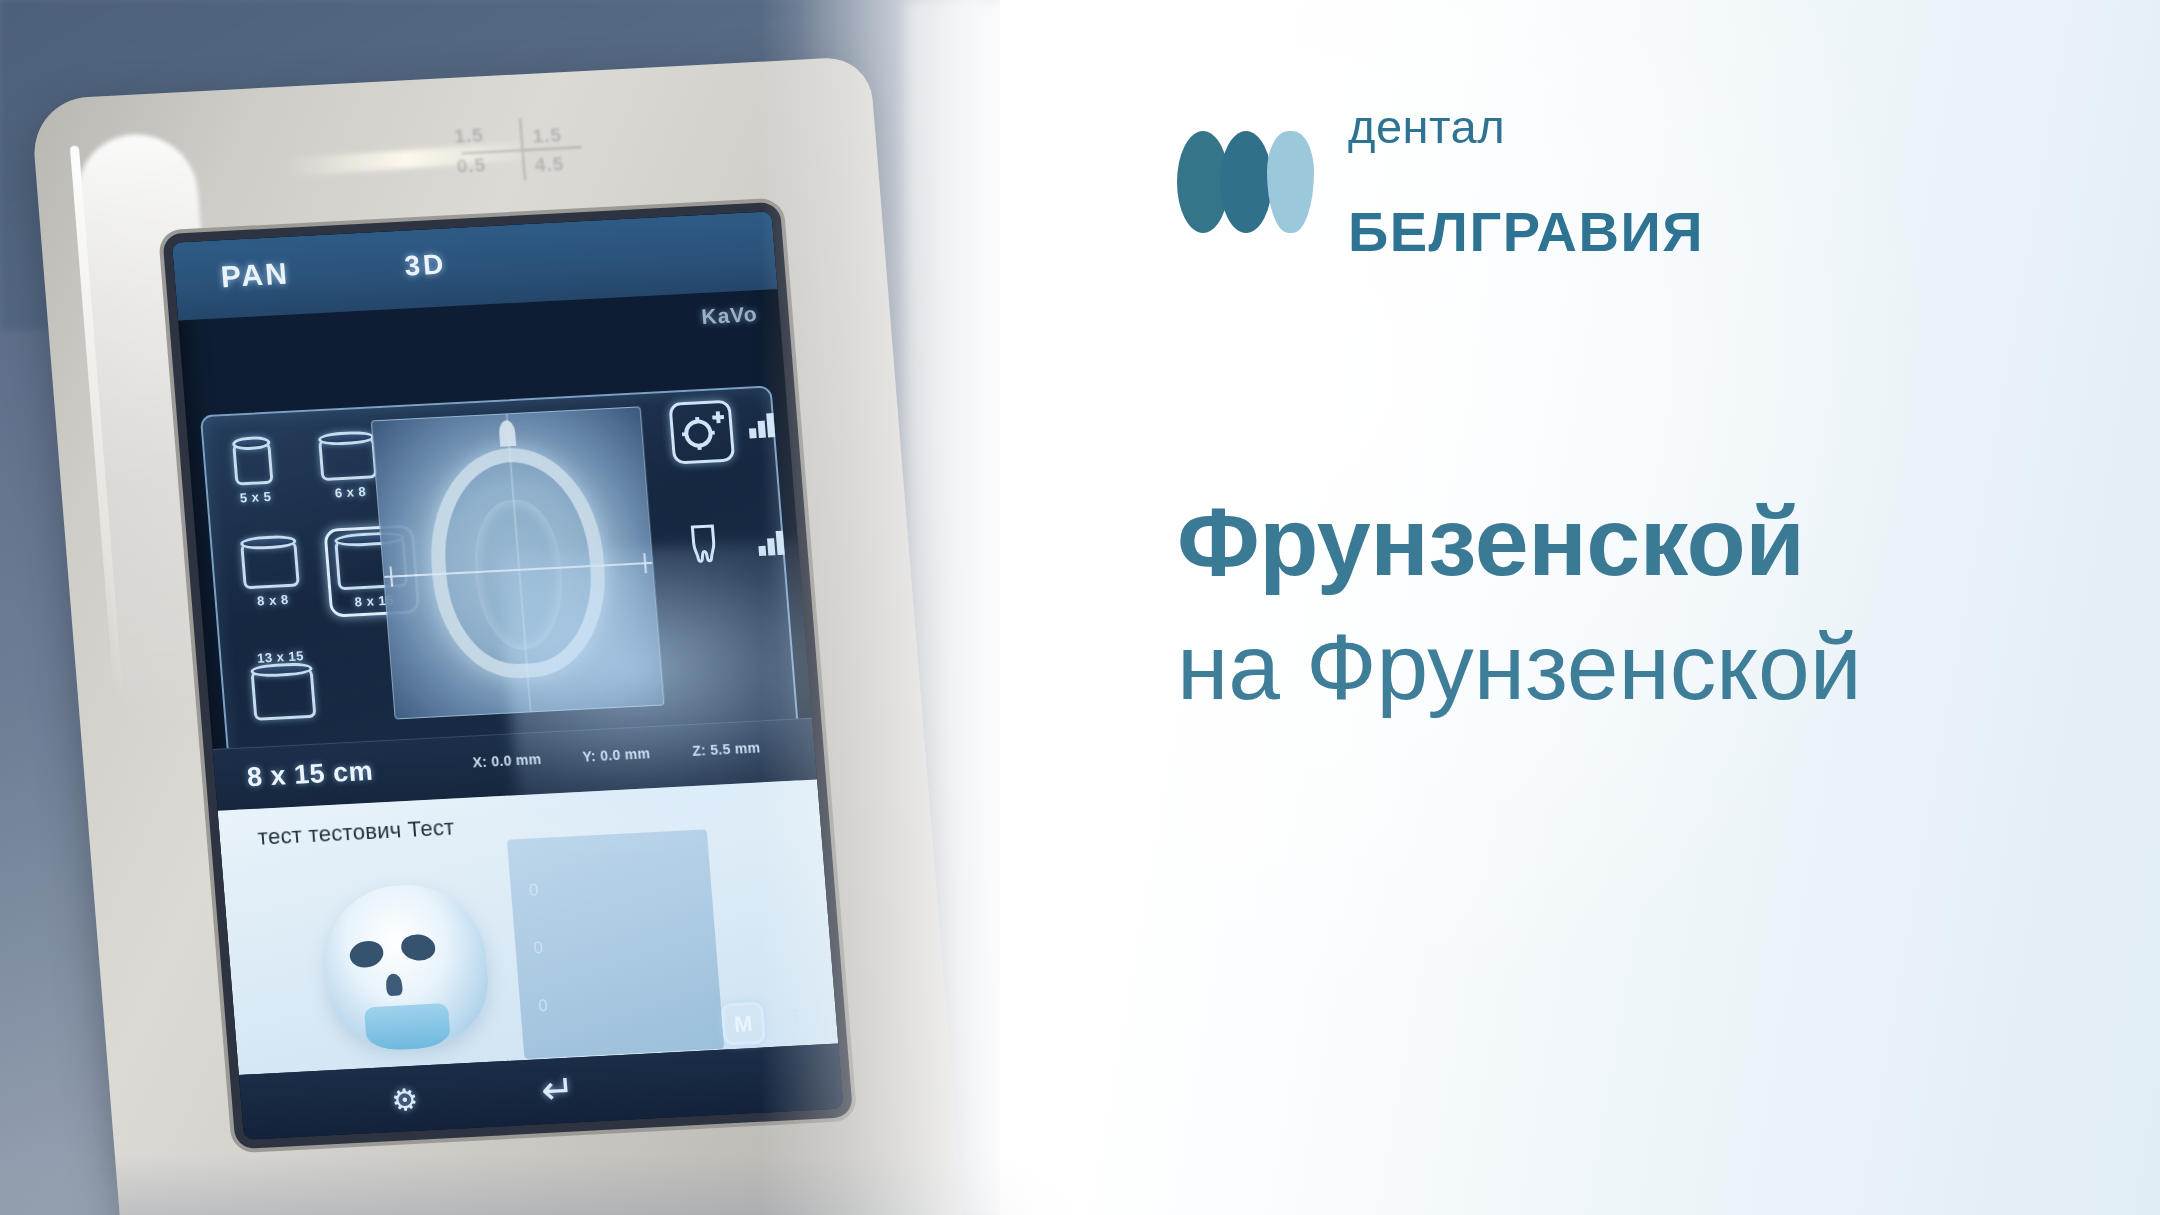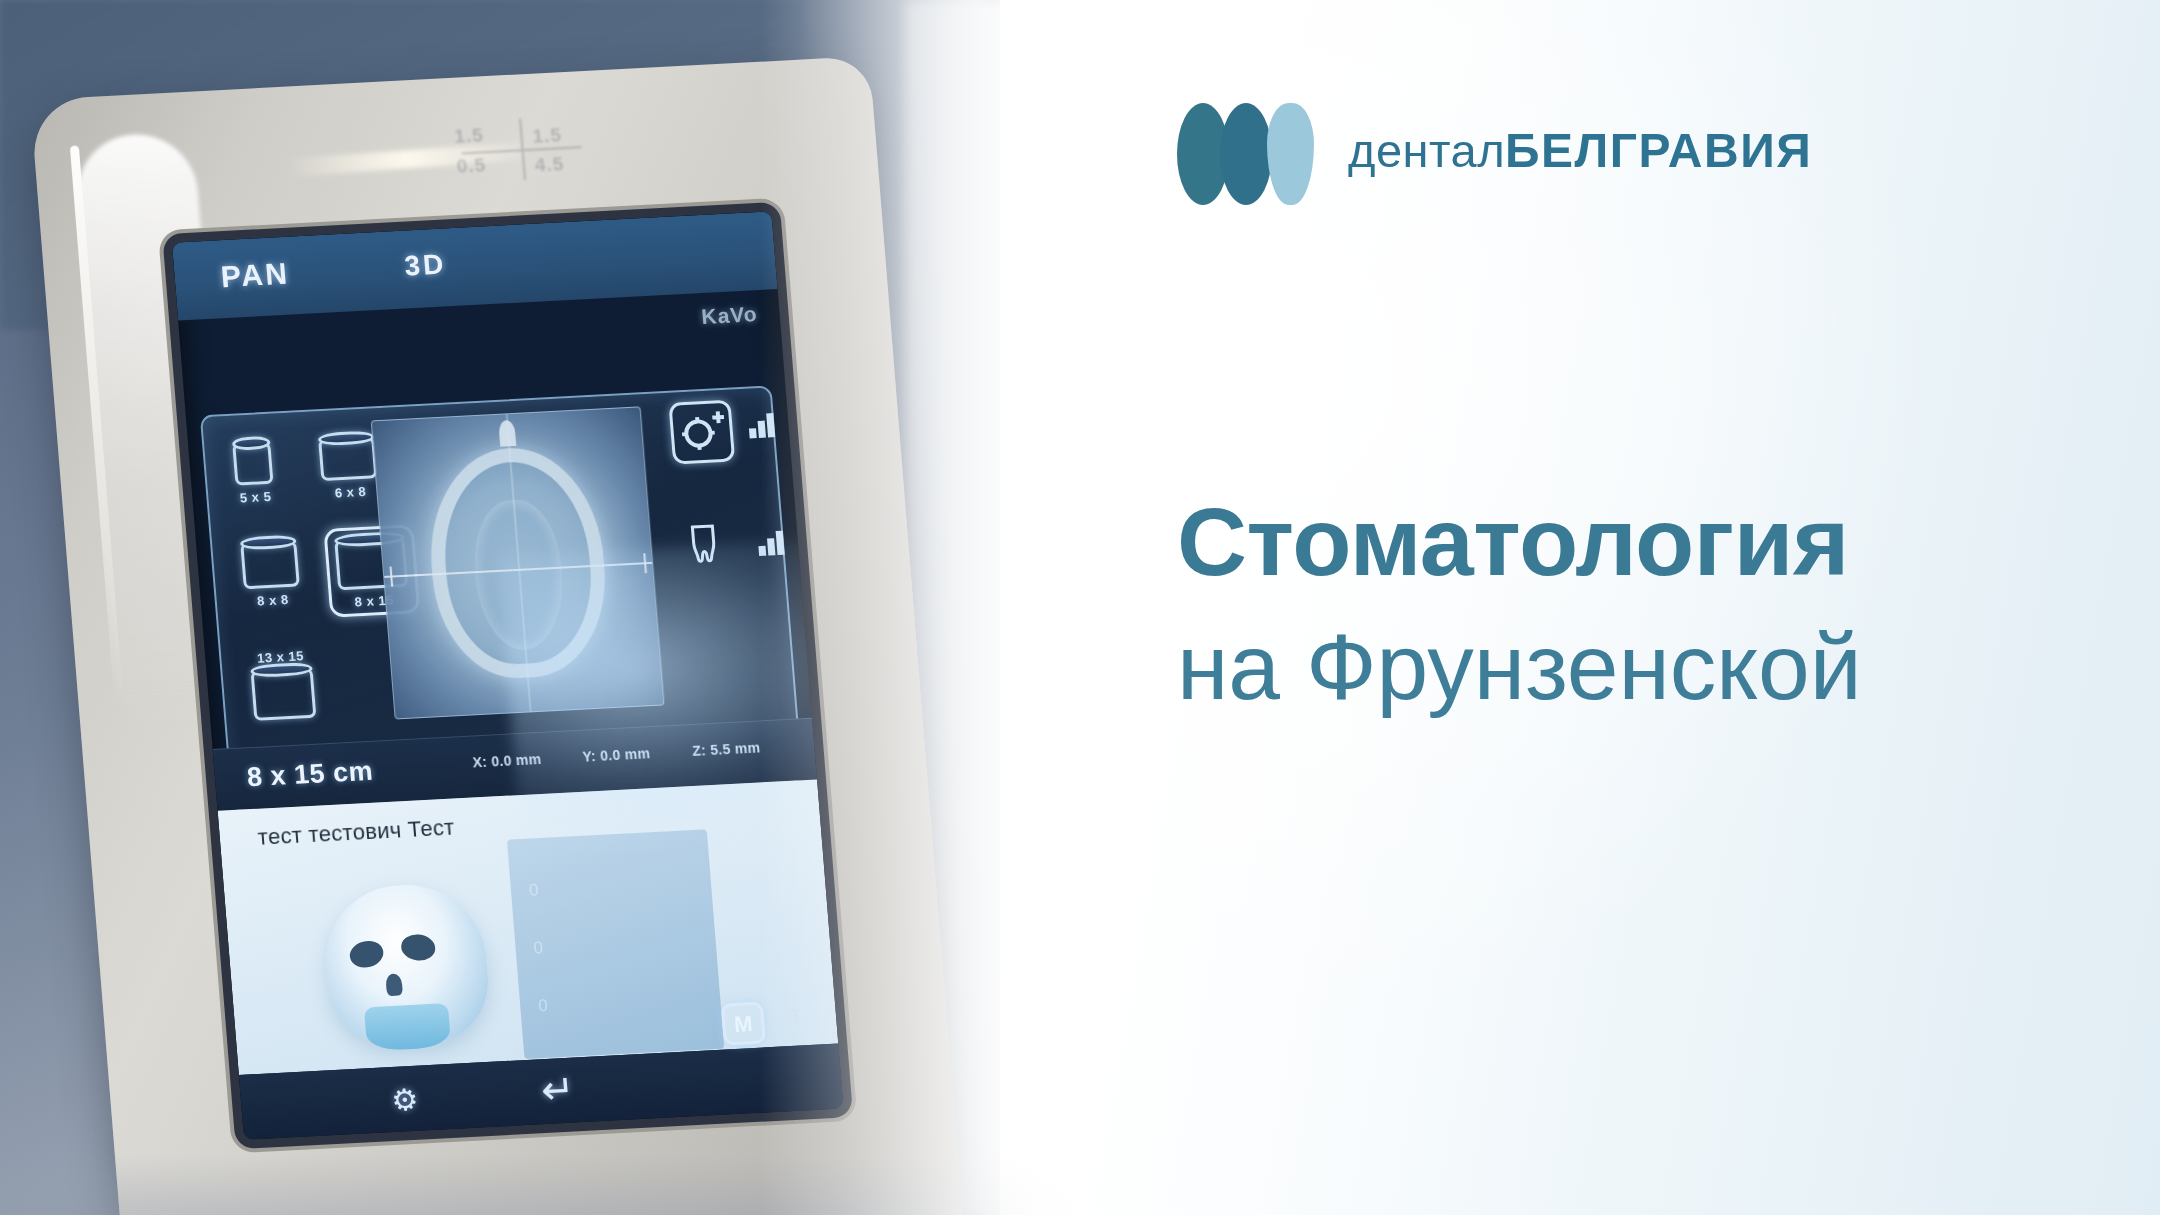--- a/index.html
+++ b/index.html
@@ -246,23 +246,23 @@
   .logo-mark { position:relative; width:137px; height:102px; }
   .logo-mark .el {
     position:absolute; top:0; width:52px; height:102px; border-radius:50%;
   }
   .logo-mark .el1 { left:0; background:#35758a; }
   .logo-mark .el2 { left:43px; background:#31708a; }
   .logo-mark .el3 {
     left:90px; width:47px; background:#9bc9db;
     border-radius:50% 50% 50% 50% / 44% 44% 66% 66%;
   }
-  .logo-text { display:flex; flex-direction:row; line-height:1; }
+  .logo-text { display:flex; flex-direction:column; line-height:1; }
   .logo-line1 { color:#2e7391; font-size:47px; letter-spacing:.5px; font-weight:400; margin-bottom:7px; }
-  .logo-line2 { color:#2e7391; font-size:48px; letter-spacing:1.5px; font-weight:700; }
+  .logo-line2 { color:#2e7391; font-size:56px; letter-spacing:1.5px; font-weight:700;margin-top:47px; }
 
   .headline { position:absolute; left:1177px; top:490px; }
   .h-line1 { color:#3a7a94; font-size:97px; font-weight:700; letter-spacing:-.5px; line-height:1.08; }
   .h-line2 { color:#3e7e98; font-size:93px; font-weight:400; letter-spacing:0; line-height:1.12; margin-top:20px; }
 
   .badge {
     position:absolute; left:1176px; top:1006px; height:86px;
     display:flex; align-items:center; justify-content:center;
     padding:0 52px; background:#3c7b93; border-radius:48px;
     color:#ffffff; font-size:49px; font-weight:400; letter-spacing:.5px;
@@ -424,18 +424,18 @@
       <div class="el el2"></div>
       <div class="el el3"></div>
     </div>
     <div class="logo-text">
       <span class="logo-line1">дентал</span>
       <span class="logo-line2">БЕЛГРАВИЯ</span>
     </div>
   </div>
 
   <div class="headline">
-    <div class="h-line1">Стоматология</div>
+    <div class="h-line1">Фрунзенской</div>
     <div class="h-line2">на Фрунзенской</div>
   </div>
 
 
 </div>
 
 </body></html>

